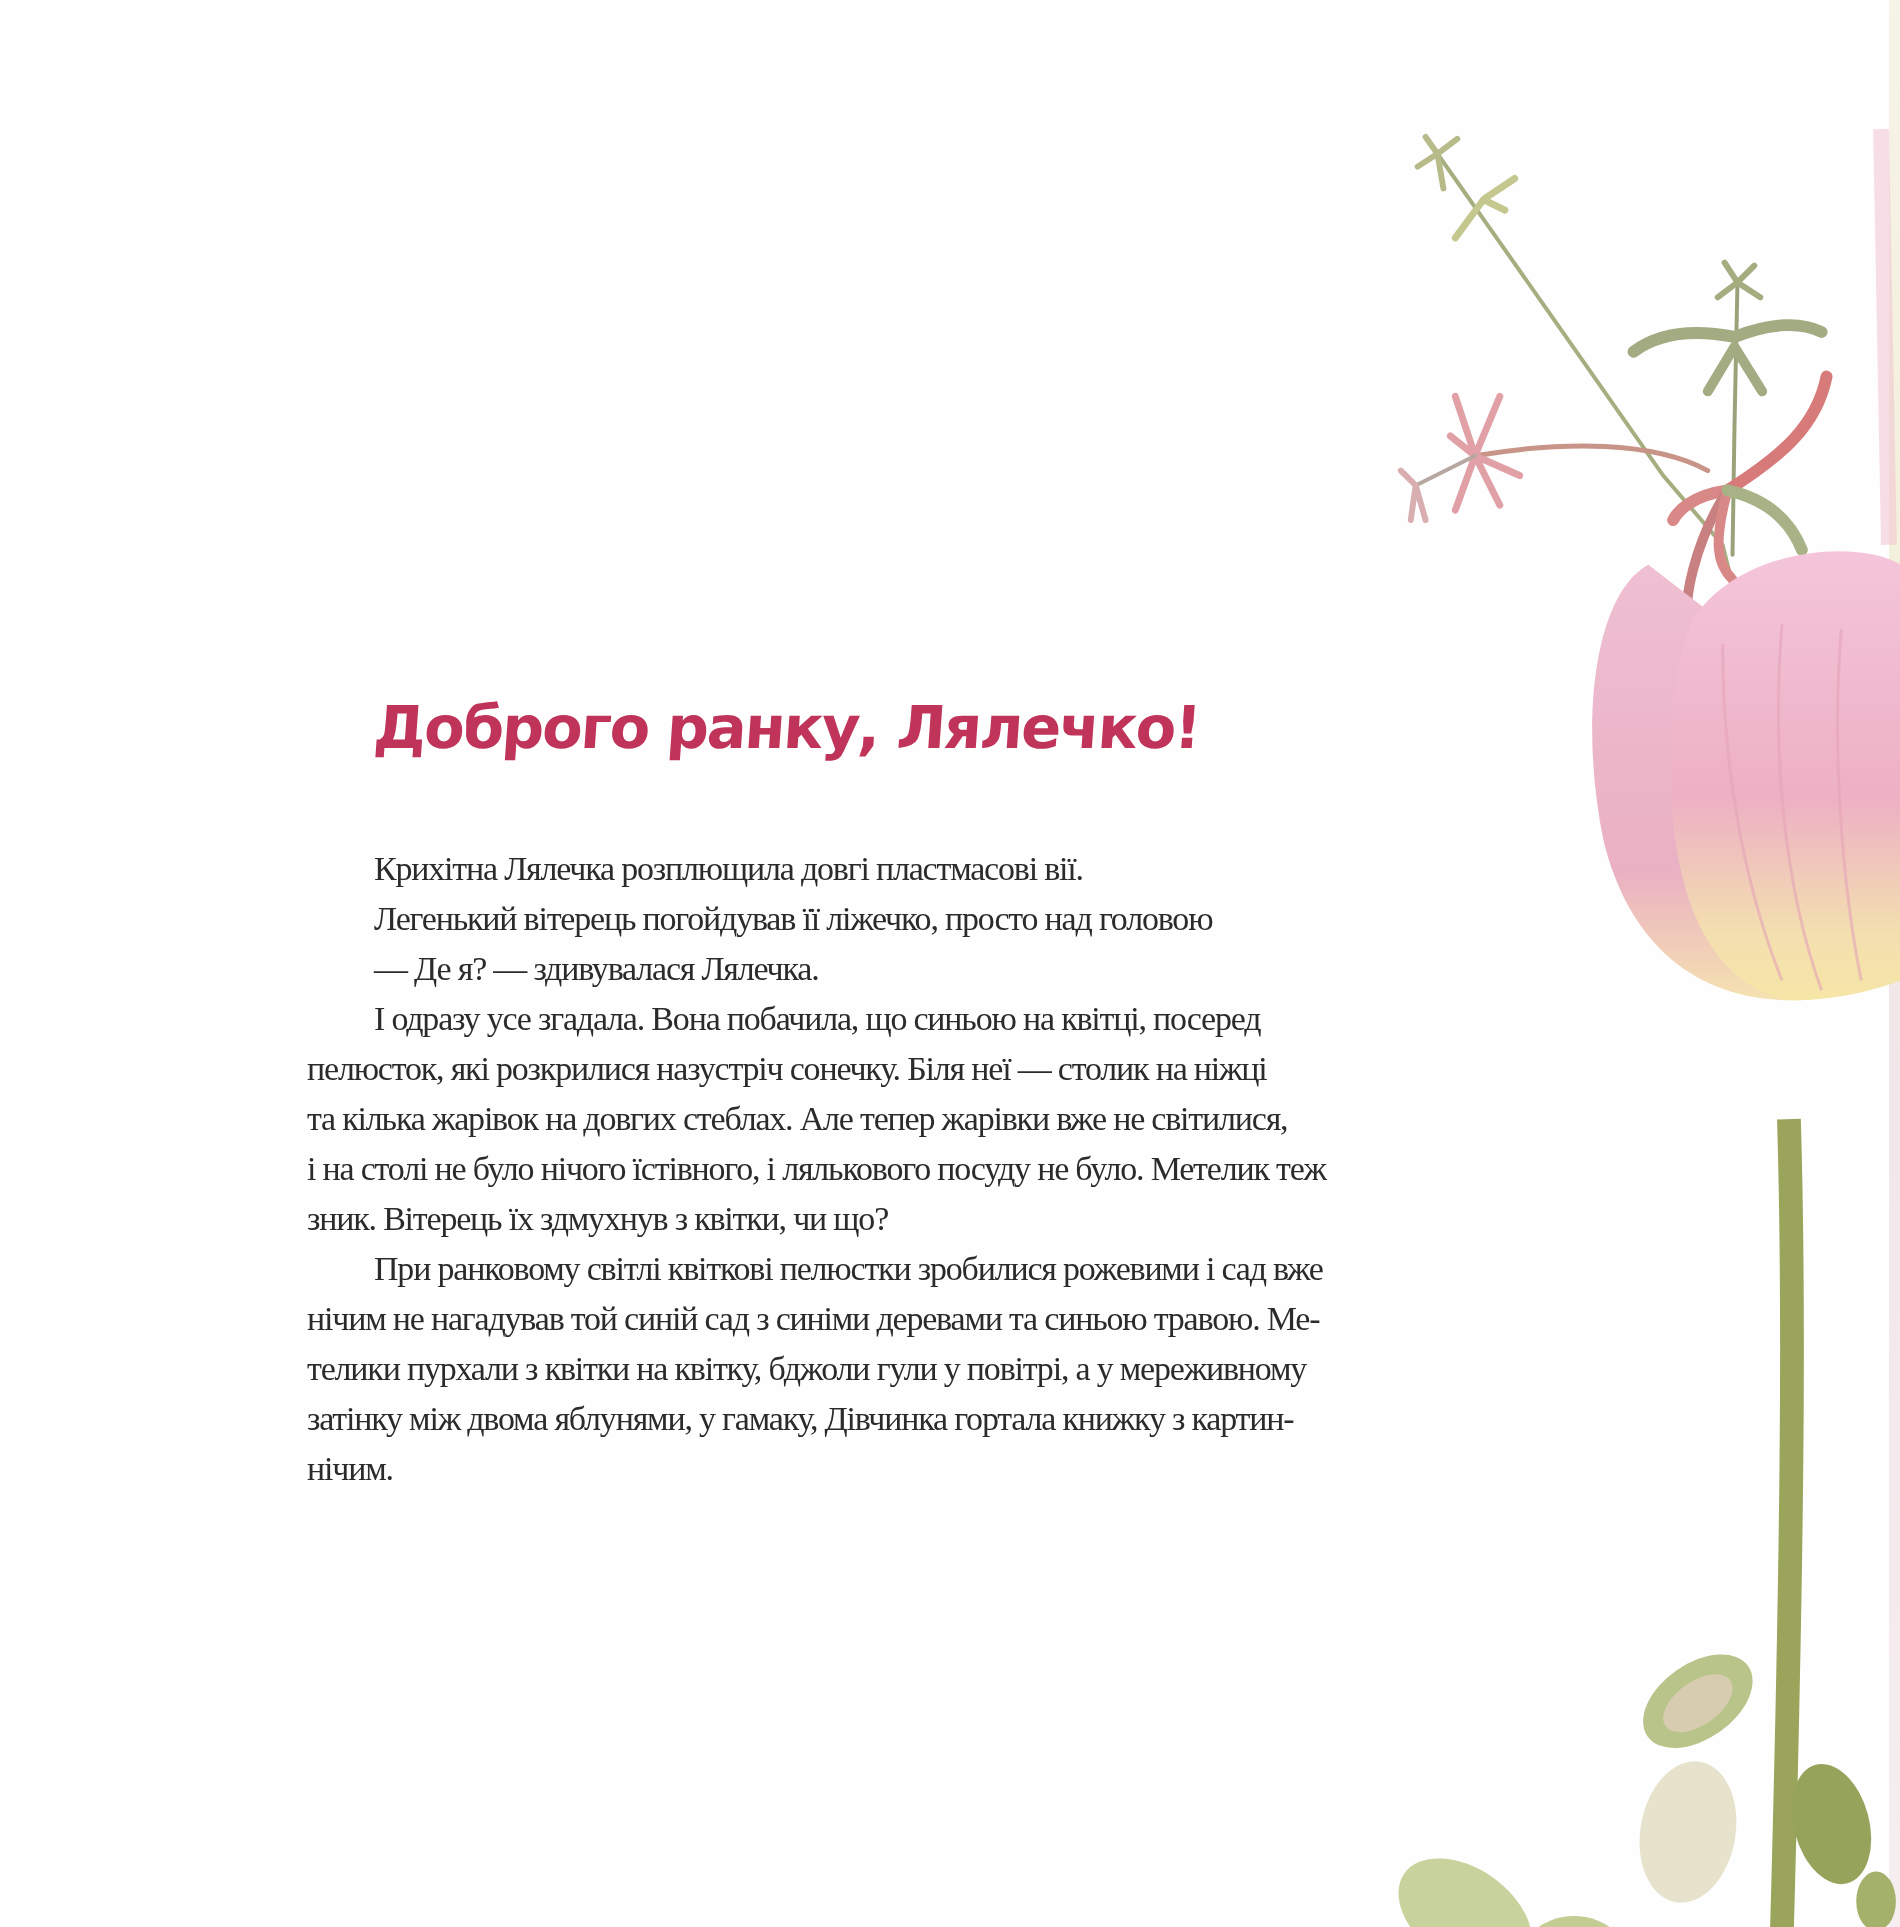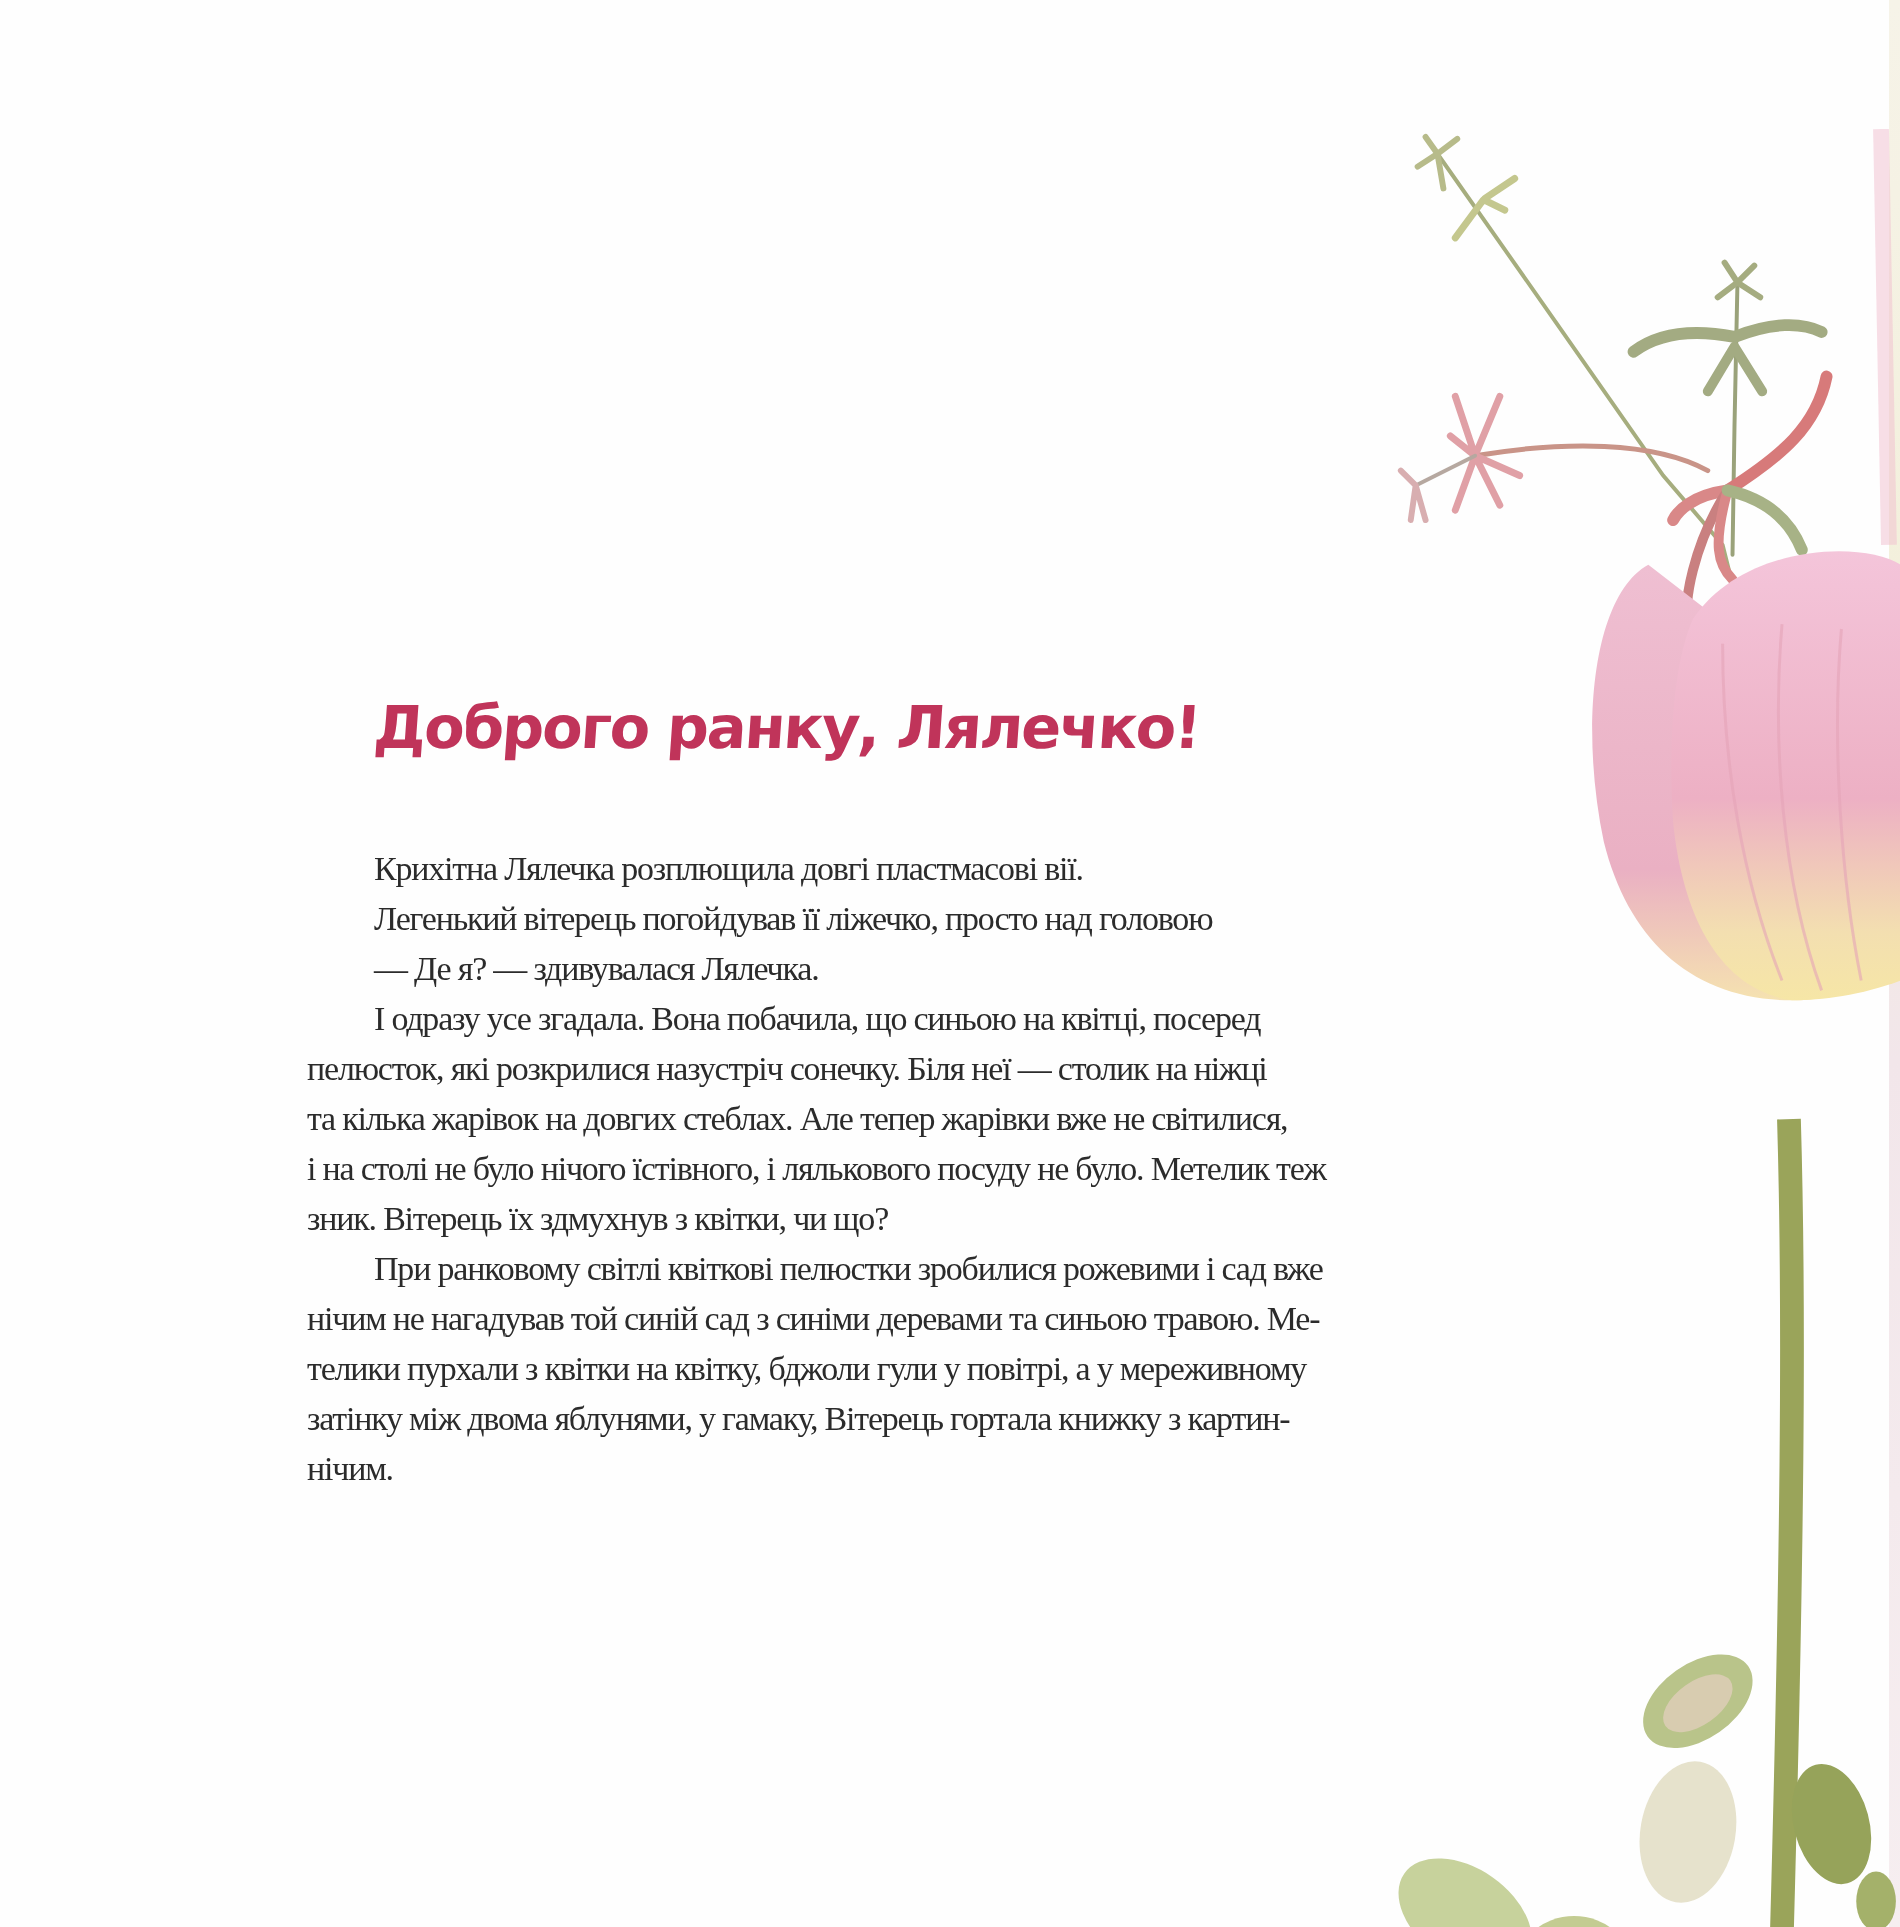--- a/index.html
+++ b/index.html
@@ -130,18 +130,18 @@
     <div class="line indent">Легенький вітерець погойдував її ліжечко, просто над головою</div>
     <div class="line indent">— Де я? — здивувалася Лялечка.</div>
     <div class="line indent">І одразу усе згадала. Вона побачила, що синьою на квітці, посеред</div>
     <div class="line">пелюсток, які розкрилися назустріч сонечку. Біля неї — столик на ніжці</div>
     <div class="line">та кілька жарівок на довгих стеблах. Але тепер жарівки вже не світилися,</div>
     <div class="line">і на столі не було нічого їстівного, і лялькового посуду не було. Метелик теж</div>
     <div class="line">зник. Вітерець їх здмухнув з квітки, чи що?</div>
     <div class="line indent">При ранковому світлі квіткові пелюстки зробилися рожевими і сад вже</div>
     <div class="line">нічим не нагадував той синій сад з синіми деревами та синьою травою. Ме-</div>
     <div class="line">телики пурхали з квітки на квітку, бджоли гули у повітрі, а у мереживному</div>
-    <div class="line">затінку між двома яблунями, у гамаку, Вітерець гортала книжку з картин-</div>
+    <div class="line">затінку між двома яблунями, у гамаку, Дівчинка гортала книжку з картин-</div>
     <div class="line">нічим.</div>
   </div>
 
 </div>
 
 
 </body></html>

